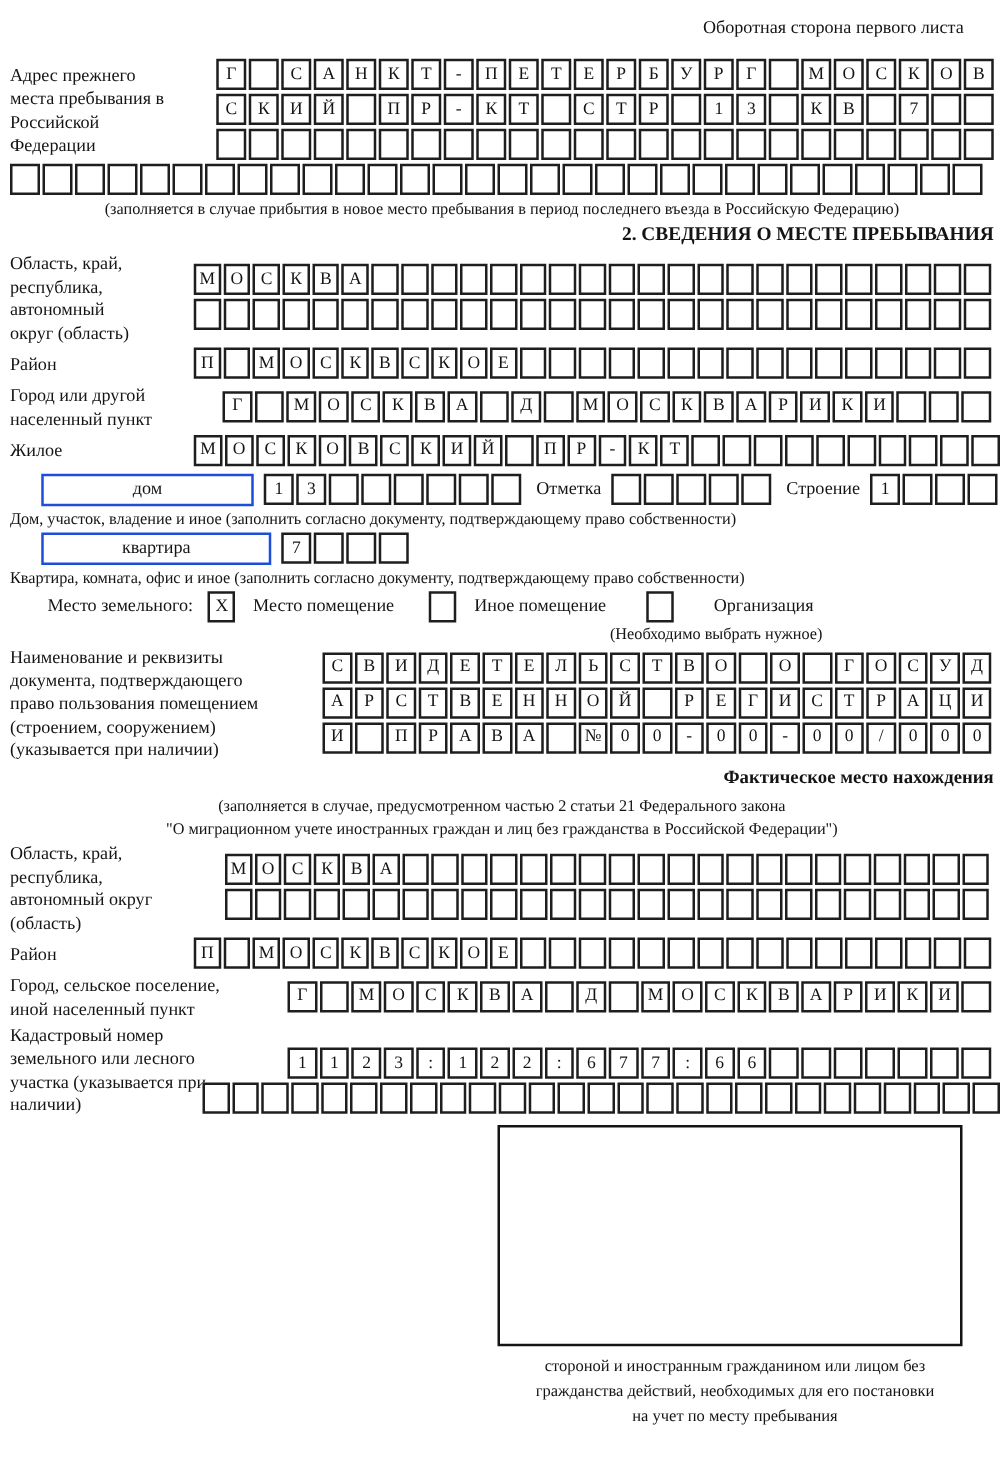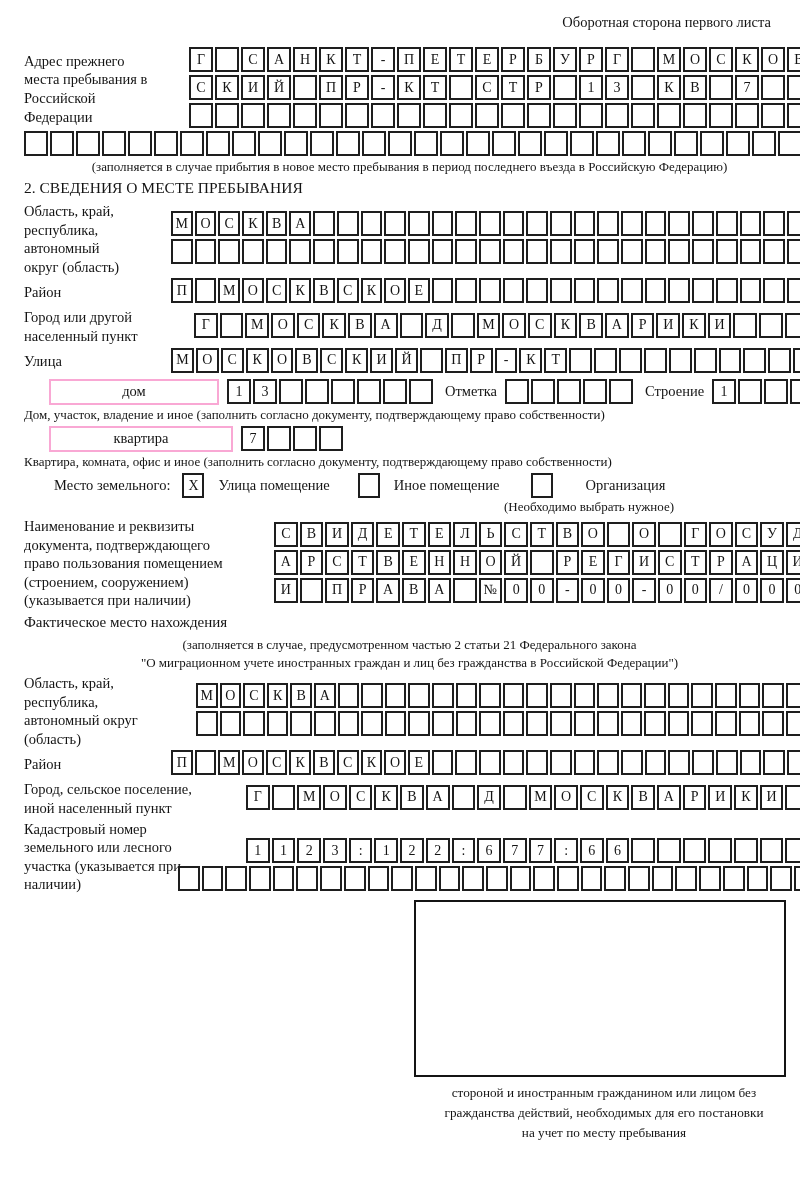--- a/index.html
+++ b/index.html
@@ -1,30 +1,30 @@
 <!DOCTYPE html>
 <html><head>
 <meta charset="utf-8">
 <style>
   *{margin:0;padding:0;box-sizing:border-box}
   html,body{width:800px;background:#fff}
   body{height:1180px;overflow:hidden;color:#141414;font-family:"Liberation Serif","DejaVu Serif",serif}
-  .page{padding:14px 5px 0 24px}
+  .page{padding:14px 5px 0 8px}
   .header-note{text-align:right;font-size:14.5px;padding-right:24px;margin-bottom:16px}
   .fieldrow{display:flex;align-items:center}
   .label{font-size:14.5px;line-height:1.28;flex:none}
   .rows{flex:none}
   .cellrow{display:flex;gap:2px;margin-bottom:3px}
   .cellrow.inline{margin-bottom:0}
   .cell{flex:none;width:var(--cw,22px);height:25px;border:2px solid #1e1e1e;background:#fff;
         display:flex;align-items:center;justify-content:center;font-size:14px;line-height:1}
   .caption{font-size:13px;line-height:1.25;margin-top:1px;margin-bottom:2px}
   .caption.center{text-align:center}
-  .sec-title{font-size:15.5px;font-weight:normal;text-align:left;margin:4px 0 5px 0}
-  .widebox{flex:none;height:26px;border:2px solid #f9a8d4;display:flex;align-items:center;justify-content:center;font-size:14.5px}
+  .sec-title{font-size:15.5px;font-weight:bold;text-align:right;margin:4px 0 5px 0}
+  .widebox{flex:none;height:26px;border:2px solid #1d4ed8;display:flex;align-items:center;justify-content:center;font-size:14.5px}
   .house-row,.apt-row{display:flex;align-items:center;margin-left:25px;margin-top:3px;margin-bottom:2px}
   .inline-label{font-size:14.5px;flex:none}
   .stay-row{display:flex;align-items:center;margin-left:30px;margin-top:3px}
   .stay-row .cellrow{margin-bottom:0}
   .gap8{width:8px;flex:none}.gap12{width:12px;flex:none}.gap14{width:14px;flex:none}.gap28{width:28px;flex:none}.gap32{width:32px;flex:none}
   .notes{text-align:center;font-size:13px;line-height:1.35;margin-bottom:3px}
   .shift-left{margin-left:-68px}
   .cad-rows{padding-top:19px}
   .stamp-box{margin-left:390px;margin-top:6px;width:372px;height:177px;border:2px solid #141414;background:#fff}
   .stamp-caption{margin-left:380px;margin-top:6px;width:400px;text-align:center;font-size:13.2px;line-height:1.5}
@@ -277,21 +277,21 @@
         <span class="cell">И</span>
         <span class="cell">К</span>
         <span class="cell">И</span>
         <span class="cell"></span>
         <span class="cell"></span>
         <span class="cell"></span>
       </div>
   </div>
 
   <div class="fieldrow mt2">
-    <div class="label" style="width:112px;margin-right:35px">Улица</div>
+    <div class="label" style="width:112px;margin-right:35px">Жилое</div>
     <div class="cellrow" style="--cw:22.9px">
         <span class="cell">М</span>
         <span class="cell">О</span>
         <span class="cell">С</span>
         <span class="cell">К</span>
         <span class="cell">О</span>
         <span class="cell">В</span>
         <span class="cell">С</span>
         <span class="cell">К</span>
         <span class="cell">И</span>
@@ -362,21 +362,21 @@
   </div>
   <div class="caption">Квартира, комната, офис и иное (заполнить согласно документу, подтверждающему право собственности)</div>
 
   <div class="stay-row">
     <div class="inline-label">Место земельного:</div>
     <div class="gap12"></div>
     <div class="cellrow inline" style="--cw:22px">
         <span class="cell">X</span>
       </div>
     <div class="gap14"></div>
-    <div class="inline-label">Улица помещение</div>
+    <div class="inline-label">Место помещение</div>
     <div class="gap28"></div>
     <div class="cellrow inline" style="--cw:22px">
         <span class="cell"></span>
       </div>
     <div class="gap14"></div>
     <div class="inline-label">Иное помещение</div>
     <div class="gap32"></div>
     <div class="cellrow inline" style="--cw:22px">
         <span class="cell"></span>
       </div>

